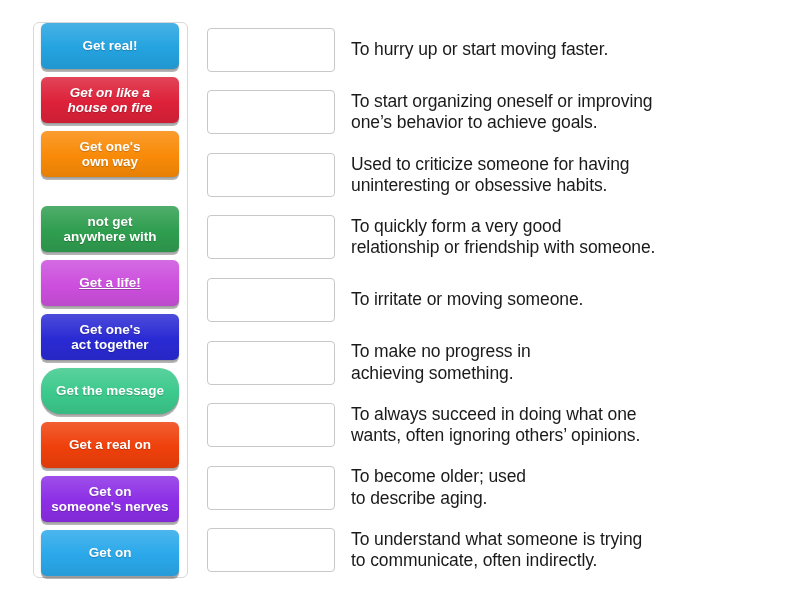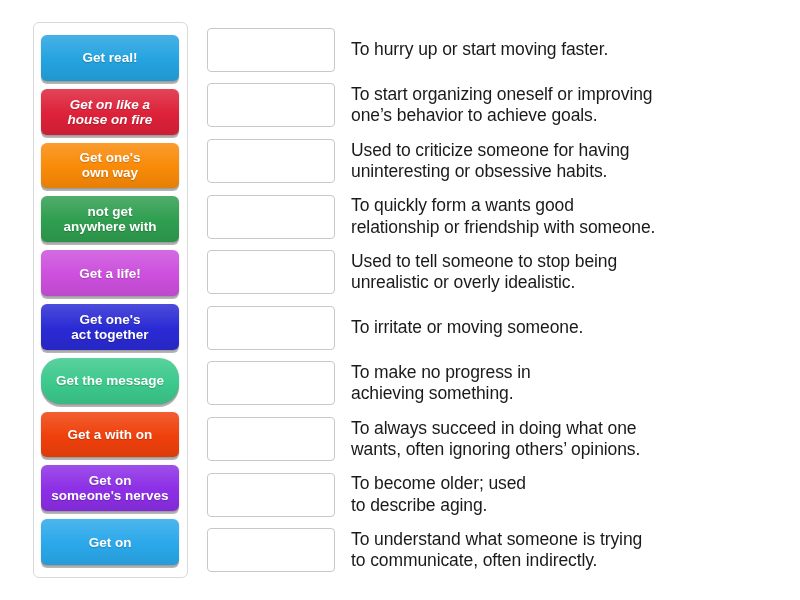--- a/index.html
+++ b/index.html
@@ -24,21 +24,21 @@
 
   
   .tile-tray {
     margin-left: 33px;
     margin-top: 22px;
     width: 155px;
     height: 556px;
     border: 1px solid #d9d9d9;
     border-radius: 6px;
     background: #ffffff;
-    padding: 12px 7px;
+    padding: 0 7px;
     display: flex;
     flex-direction: column;
     justify-content: flex-start;
   }
 
   .tile {
     position: relative;
     width: 138px;
     height: 46px;
     margin-bottom: 8px;
@@ -111,36 +111,36 @@
       <span class="tile-text">Get real!</span>
     </div>
     <div class="tile" style="background-color: rgb(221, 33, 57); font-style: italic;">
       <span class="tile-text">Get on like a
 house on fire</span>
     </div>
     <div class="tile" style="background-color: rgb(249, 138, 7);">
       <span class="tile-text">Get one's
 own way</span>
     </div>
-    <div class="tile" style="background-color: rgb(47, 158, 79);">
+    <div class="tile" style="background-color: rgb(47, 158, 79); margin-top: 21px;">
       <span class="tile-text">not get
 anywhere with</span>
     </div>
-    <div class="tile" style="background-color: rgb(204, 79, 221);">
+    <div class="tile" style="background-color: rgb(204, 79, 221); text-decoration: underline;">
       <span class="tile-text">Get a life!</span>
     </div>
     <div class="tile" style="background-color: rgb(42, 42, 212);">
       <span class="tile-text">Get one's
 act together</span>
     </div>
     <div class="tile" style="background-color: rgb(60, 201, 140); border-radius: 20px;">
       <span class="tile-text">Get the message</span>
     </div>
     <div class="tile" style="background-color: rgb(239, 64, 11);">
-      <span class="tile-text">Get a with on</span>
+      <span class="tile-text">Get a real on</span>
     </div>
     <div class="tile" style="background-color: rgb(140, 46, 230);">
       <span class="tile-text">Get on
 someone's nerves</span>
     </div>
     <div class="tile" style="background-color: rgb(42, 168, 234);">
       <span class="tile-text">Get on</span>
     </div>
   </div>
 
@@ -154,27 +154,22 @@
       <div class="definition">To start organizing oneself or improving
 one’s behavior to achieve goals.</div>
     </div>
     <div class="row">
       <div class="dropzone"></div>
       <div class="definition">Used to criticize someone for having
 uninteresting or obsessive habits.</div>
     </div>
     <div class="row">
       <div class="dropzone"></div>
-      <div class="definition">To quickly form a wants good
+      <div class="definition">To quickly form a very good
 relationship or friendship with someone.</div>
-    </div>
-    <div class="row">
-      <div class="dropzone"></div>
-      <div class="definition">Used to tell someone to stop being
-unrealistic or overly idealistic.</div>
     </div>
     <div class="row">
       <div class="dropzone"></div>
       <div class="definition">To irritate or moving someone.</div>
     </div>
     <div class="row">
       <div class="dropzone"></div>
       <div class="definition">To make no progress in
 achieving something.</div>
     </div>

